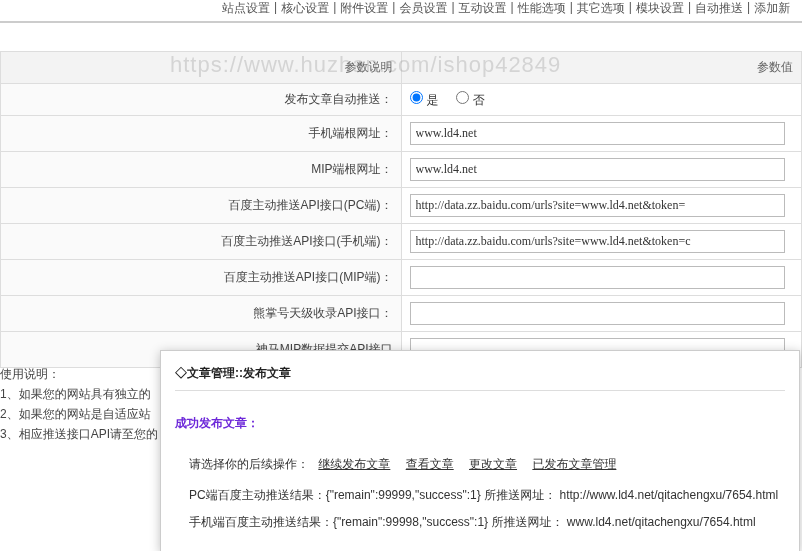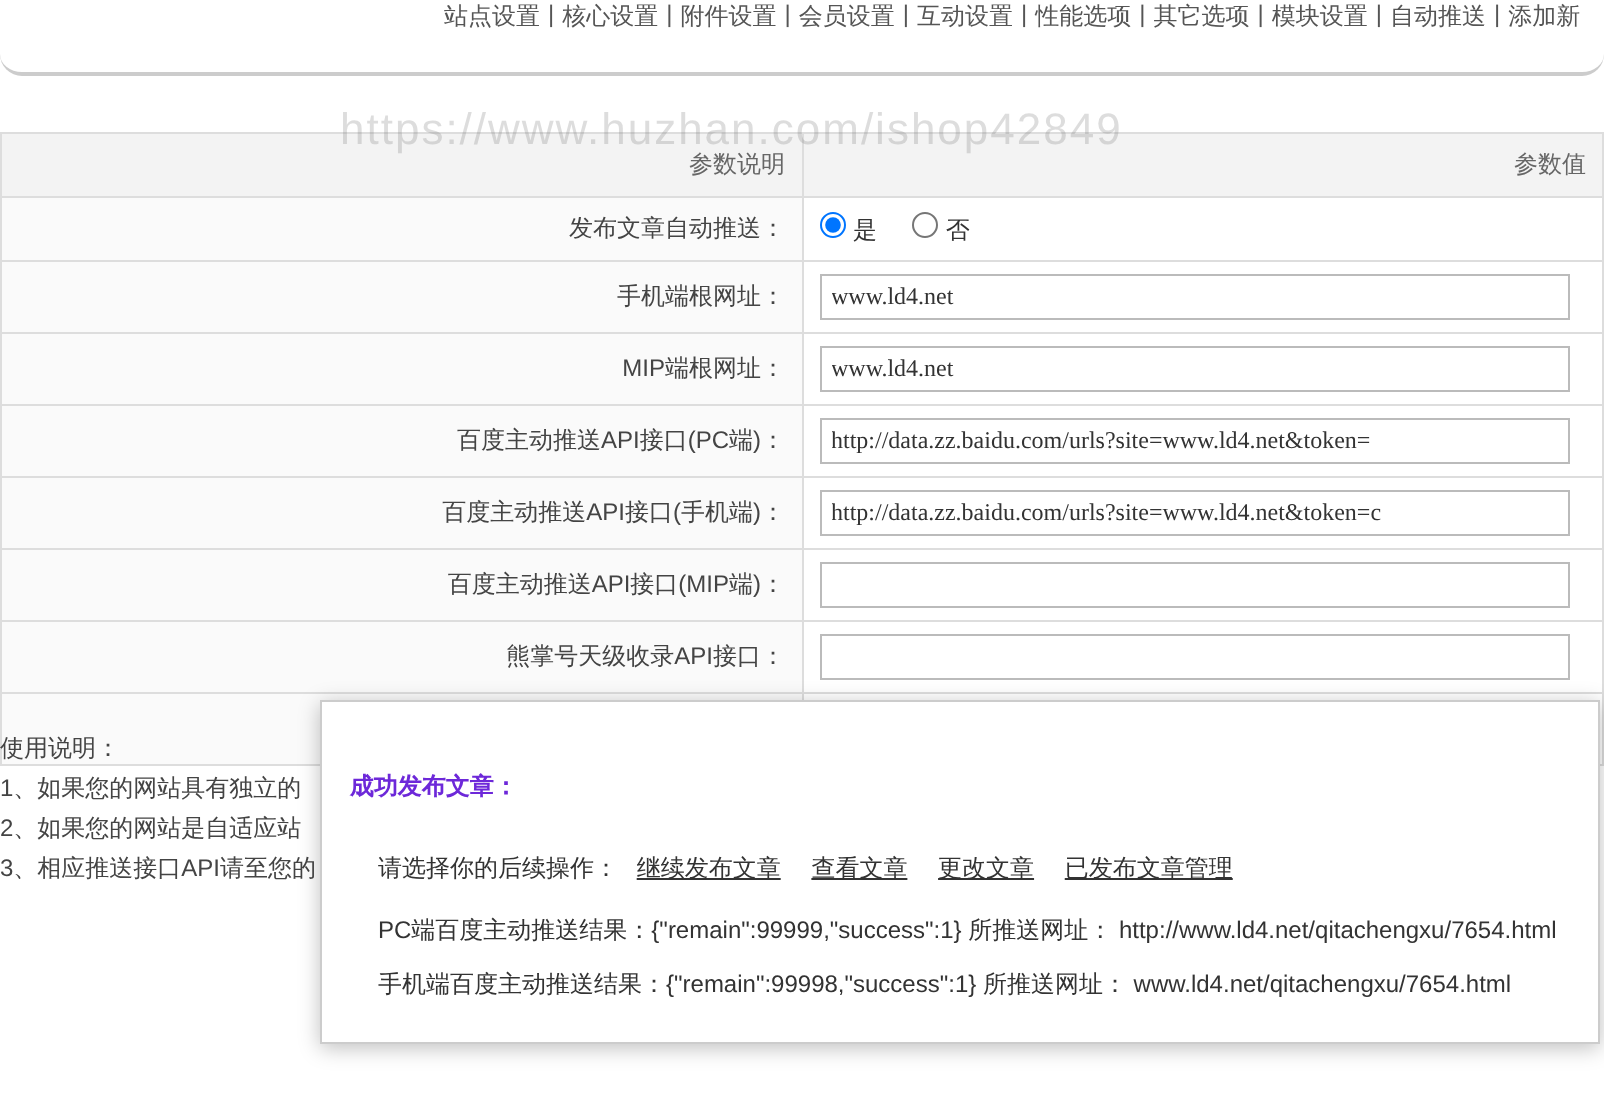--- a/index.html
+++ b/index.html
@@ -9,24 +9,23 @@
     color: #333;
     background: #fff;
     width: 802px;
     height: 551px;
     overflow: hidden;
     position: relative;
   }
   .topnav {
     display: flex;
     gap: 2px;
-    padding: 0 0 19px 220px;
+    padding: 0 0 4px 220px;
     border-bottom: 2px solid #ccc;
     color: #555;
-    border-radius: 11px;
   }
   .topnav span { padding: 0 2px; }
   .watermark {
     position: absolute;
     top: 52px;
     left: 170px;
     font-size: 22px;
     color: rgba(120,120,120,0.25);
     pointer-events: none;
     z-index: 10;
@@ -177,20 +176,21 @@
 </table>
 
 <div class="help">
   <div>使用说明：</div>
   <div>1、如果您的网站具有独立的</div>
   <div>2、如果您的网站是自适应站</div>
   <div>3、相应推送接口API请至您的</div>
 </div>
 
 <div class="popup">
+  <div class="popup-title">◇文章管理::发布文章</div>
   <div class="popup-sub">成功发布文章：</div>
   <div class="popup-ops">
     <span>请选择你的后续操作：</span>
     <a>继续发布文章</a>
     <a>查看文章</a>
     <a>更改文章</a>
     <a>已发布文章管理</a>
   </div>
   <div class="popup-line">PC端百度主动推送结果：{"remain":99999,"success":1} 所推送网址： http://www.ld4.net/qitachengxu/7654.html</div>
   <div class="popup-line">手机端百度主动推送结果：{"remain":99998,"success":1} 所推送网址： www.ld4.net/qitachengxu/7654.html</div>

